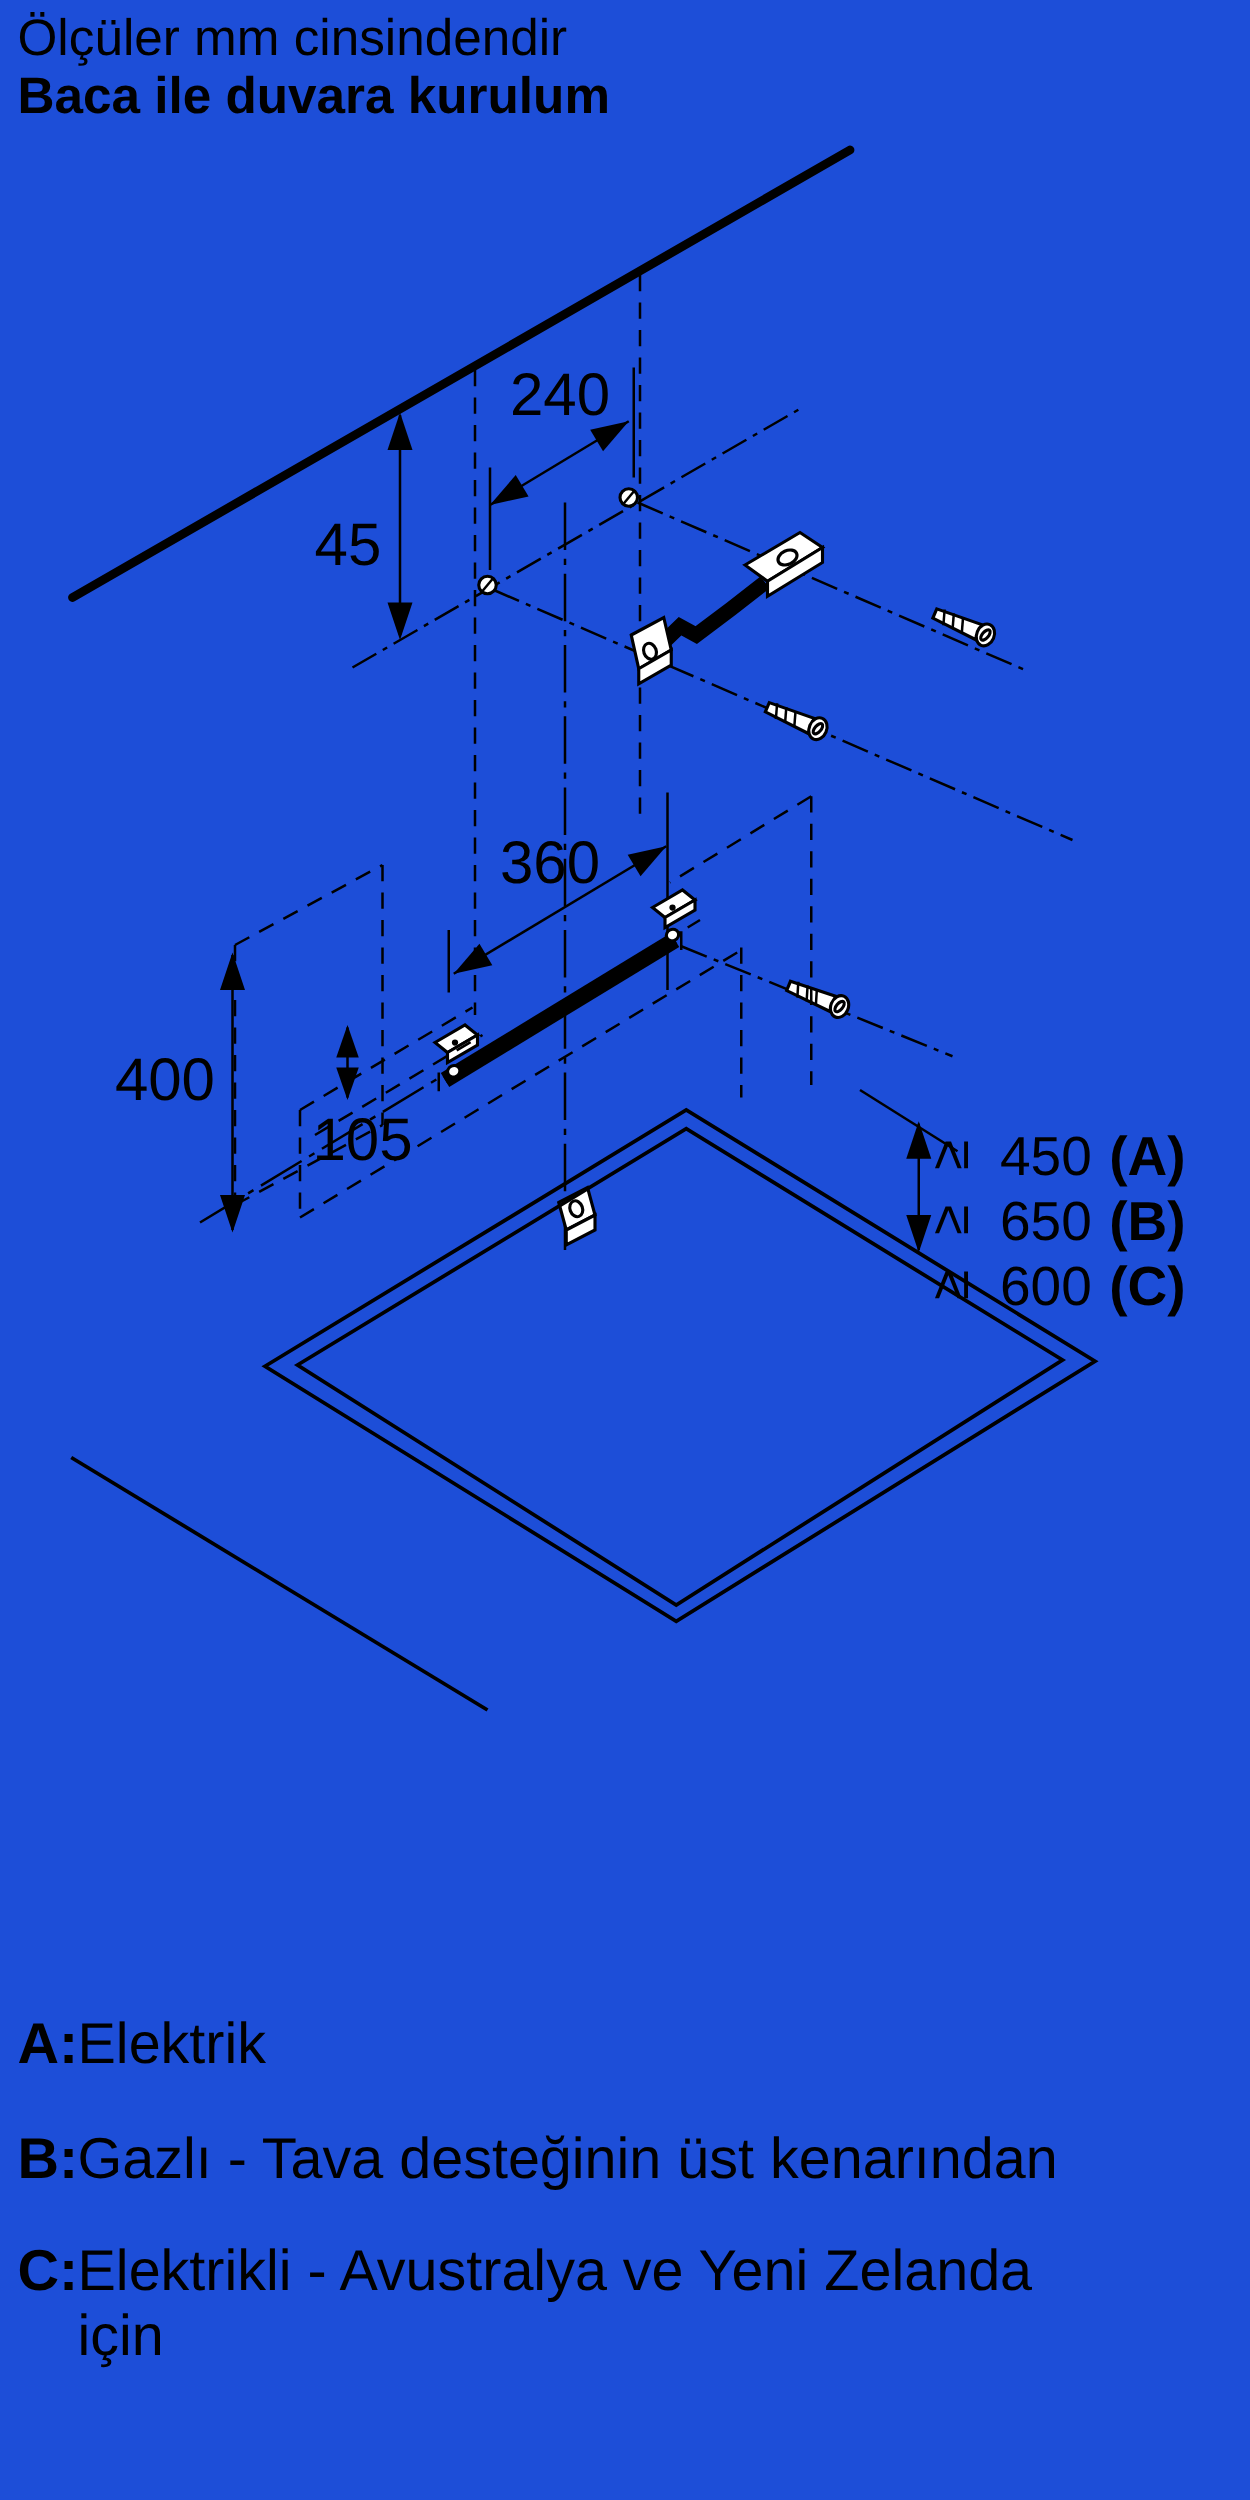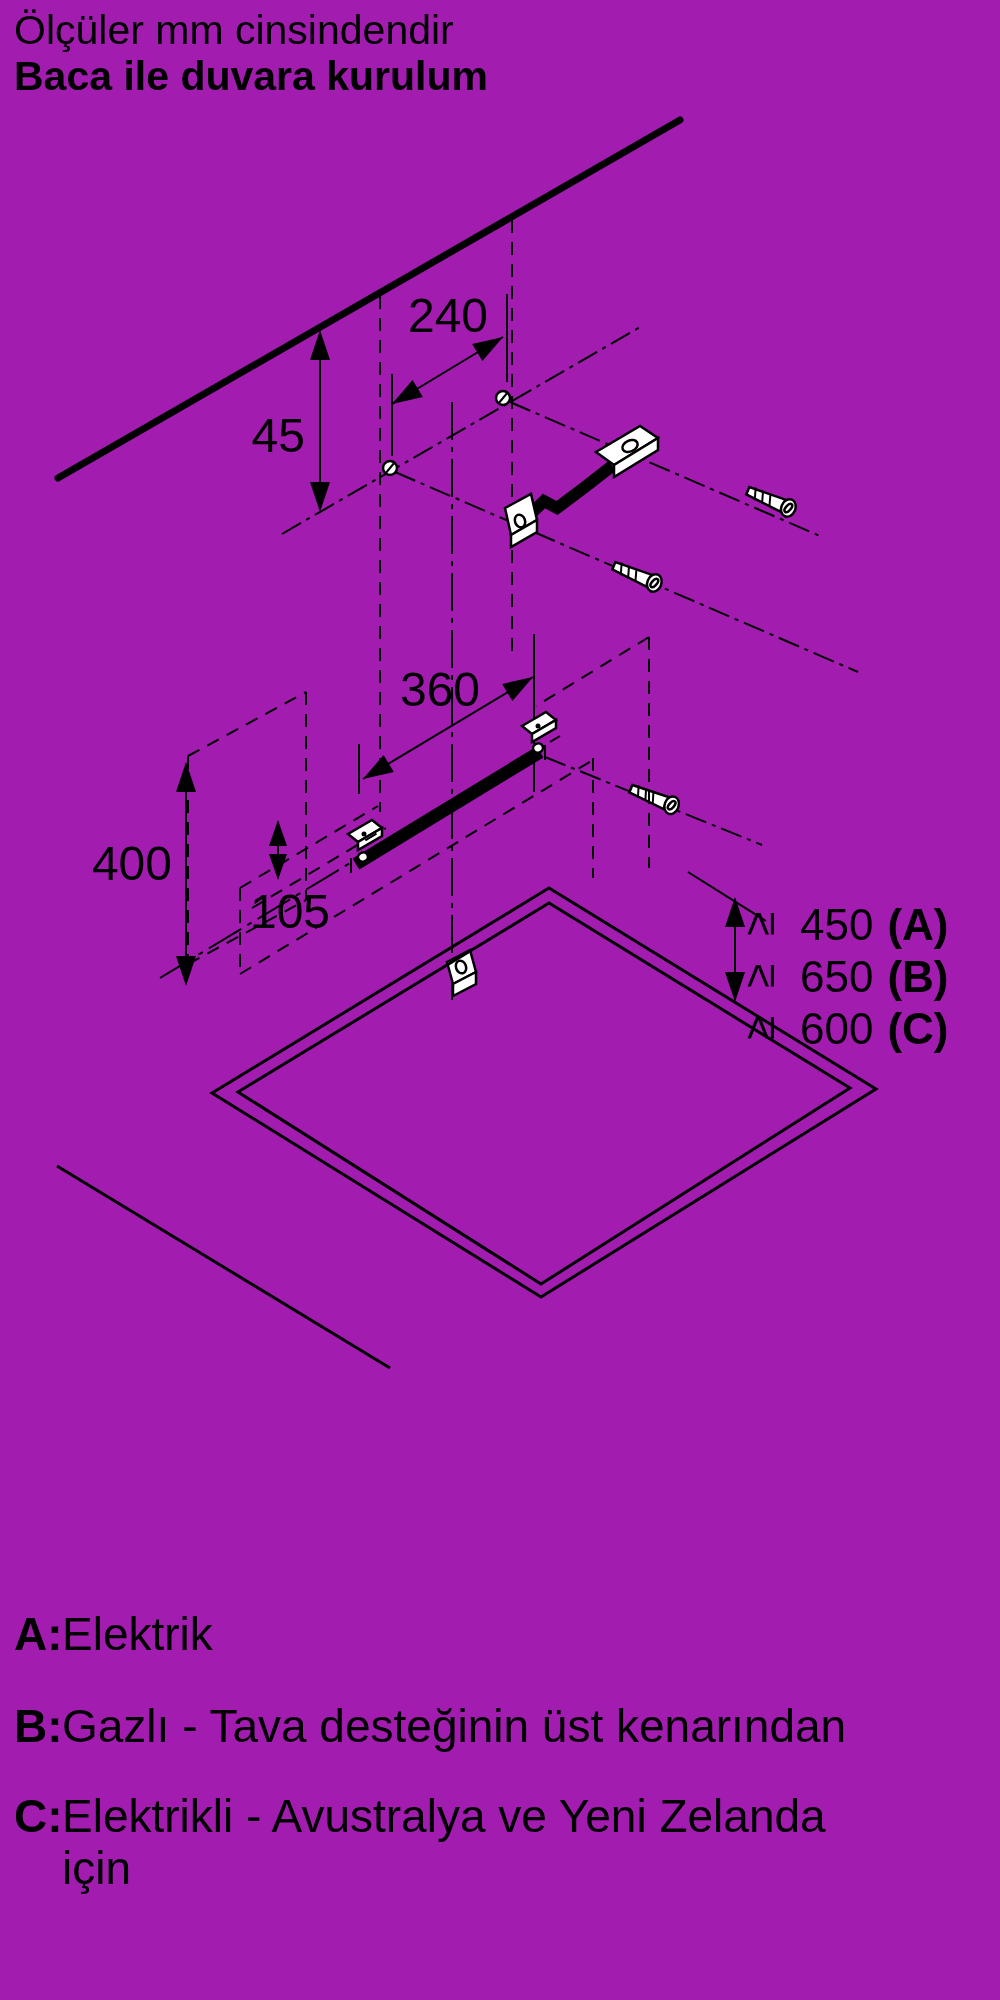--- a/index.html
+++ b/index.html
@@ -1,16 +1,16 @@
 <!DOCTYPE html>
 <html><head>
 <meta charset="utf-8">
 <style>
   html,body{margin:0;padding:0;background:#fff;}
-  #stage{position:relative;width:1000px;height:2000px;background:#a21caf;overflow:hidden;
+  #stage{position:relative;width:1000px;height:2000px;background:#1d4ed8;overflow:hidden;
          font-family:"Liberation Sans", sans-serif;}
   svg{position:absolute;left:0;top:0;}
   .ln{stroke:#000;stroke-width:2;fill:none;}
   .thick{stroke:#000;stroke-width:7;fill:none;stroke-linecap:round;}
   .dash{stroke:#000;stroke-width:2;fill:none;stroke-dasharray:13 9;}
   .dashdot{stroke:#000;stroke-width:2;fill:none;stroke-dasharray:22 6 4 6;}
   .ldash{stroke:#000;stroke-width:2;fill:none;stroke-dasharray:38 7 5 7;}
   .rim{stroke:#000;stroke-width:3;fill:none;}
   .part{stroke:#000;stroke-width:2.5;fill:#fff;}
   .band{stroke:#000;stroke-linecap:butt;fill:none;}

